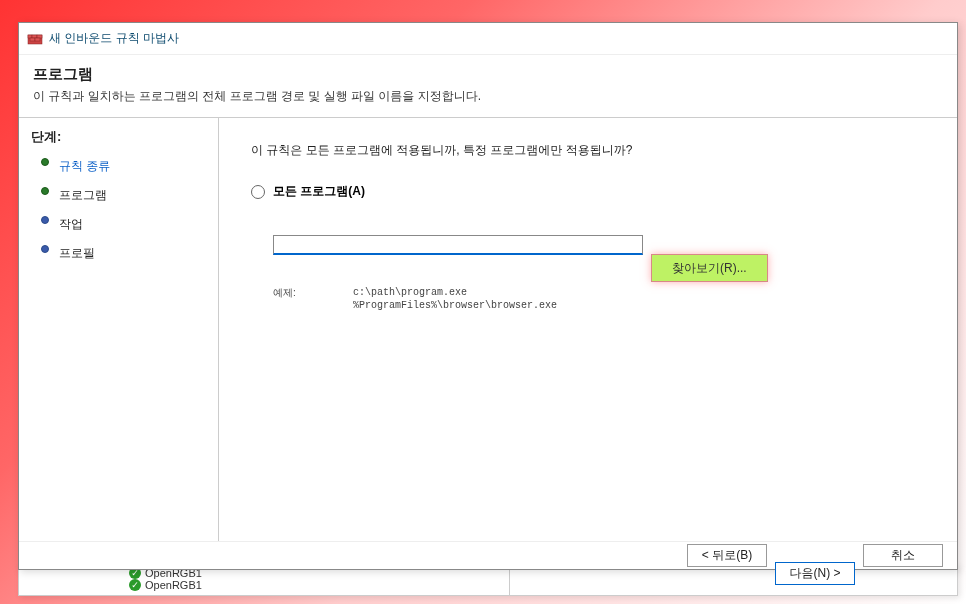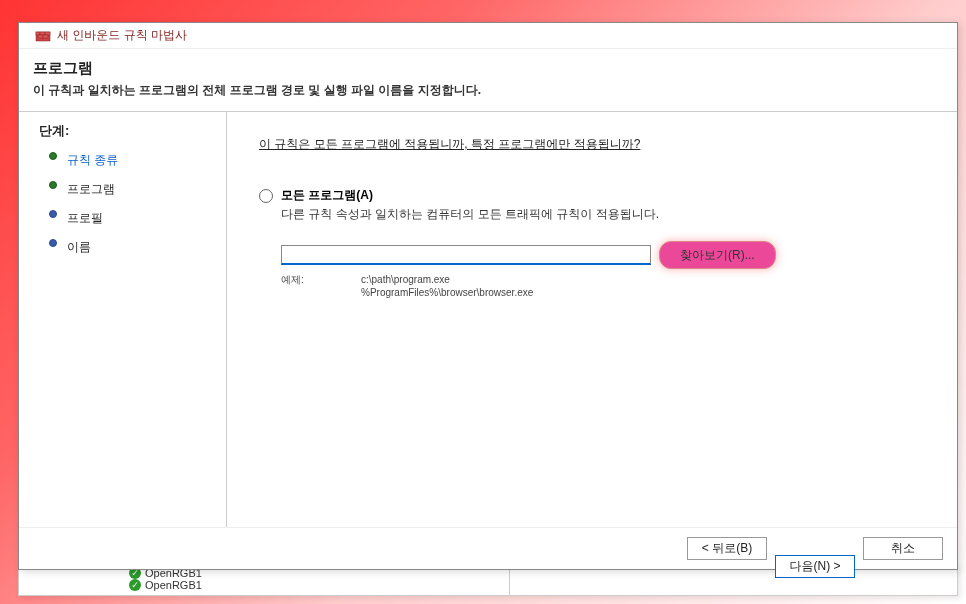--- a/index.html
+++ b/index.html
@@ -18,26 +18,26 @@
       top: 22px;
       width: 940px;
       height: 548px;
       background: #ffffff;
       border: 1px solid #888;
       box-shadow: 2px 2px 8px rgba(0,0,0,0.15);
       display: flex;
       flex-direction: column;
     }
     .titlebar {
-      height: 26px;
-      display: flex;
-      align-items: center;
-      padding: 0 16px;
-      font-size: 12px;
-      color: #7f1d1d;
+      height: 32px;
+      display: flex;
+      align-items: center;
+      padding: 0 8px;
+      font-size: 12px;
+      color: #0c4a6e;
       border-bottom: 1px solid #eee;
     }
     .titlebar-icon {
       width: 16px;
       height: 16px;
       margin-right: 6px;
       display: inline-flex;
       align-items: center;
       justify-content: center;
     }
@@ -47,27 +47,25 @@
     }
     .header-title {
       font-size: 15px;
       font-weight: bold;
       color: #222;
       margin-bottom: 4px;
     }
     .header-desc {
       font-size: 12px;
       color: #333;
-      font-weight: bold;
     }
     .body-area {
       flex: 1;
       display: flex;
       min-height: 0;
-      padding-left: 8px;
     }
     .sidebar {
       width: 200px;
       border-right: 1px solid #ccc;
       padding: 8px 0;
     }
     .sidebar-header {
       font-size: 13px;
       font-weight: bold;
       padding: 2px 12px 6px 12px;
@@ -92,22 +90,21 @@
     .bullet-blue { background: #3a5aaa; border: 1px solid #2a4a8a; }
     .step-active { color: #0a5fc7; }
     .content {
       flex: 1;
       padding: 24px 32px 10px 32px;
       position: relative;
     }
     .question {
       font-size: 12px;
       color: #222;
-      margin-bottom: 34px;
-      text-decoration: underline;
+      margin-bottom: 24px;
     }
     .radio-row {
       display: flex;
       align-items: center;
       margin-bottom: 2px;
     }
     .radio-circle {
       width: 14px;
       height: 14px;
       border: 1px solid #666;
@@ -145,39 +142,40 @@
       height: 20px;
       border: 1px solid #888;
       border-bottom: 2px solid #0066cc;
       background: #fff;
       padding: 0 4px;
       font-size: 12px;
     }
     .browse-btn {
       height: 28px;
       padding: 0 20px;
-      background: #ec4899;
+      background: #bef264;
       border: 1px solid #d88888;
-      border-radius: 12px;
+      border-radius: 0;
       font-size: 12px;
       color: #333;
       box-shadow: 0 0 8px rgba(255,100,100,0.5);
       cursor: pointer;
+      margin-top: 46px;
     }
     .example-row {
       display: flex;
       margin-left: 22px;
       margin-top: 4px;
       font-size: 10px;
       color: #444;
     }
     .example-label { width: 80px; }
-    .example-text { line-height: 1.3; }
+    .example-text { line-height: 1.3; font-family: Liberation Mono, monospace; }
     .footer {
-      height: 42px;
+      height: 28px;
       display: flex;
       align-items: center;
       justify-content: flex-end;
       padding: 6px 14px;
       gap: 8px;
       border-top: 1px solid #eee;
     }
     .nav-btn {
       height: 23px;
       min-width: 80px;
@@ -263,36 +261,35 @@
       <div class="step-item step-active">
         <span class="step-bullet bullet-green"></span>
         <span>규칙 종류</span>
       </div>
       <div class="step-item">
         <span class="step-bullet bullet-green"></span>
         <span>프로그램</span>
       </div>
       <div class="step-item">
         <span class="step-bullet bullet-blue"></span>
-        <span>프로필</span>
+        <span>작업</span>
       </div>
       <div class="step-item">
         <span class="step-bullet bullet-blue"></span>
-        <span>이름</span>
+        <span>프로필</span>
       </div>
     </div>
 
     <div class="content">
       <div class="question">이 규칙은 모든 프로그램에 적용됩니까, 특정 프로그램에만 적용됩니까?</div>
 
       <div class="radio-row">
         <span class="radio-circle"></span>
         <span class="radio-label">모든 프로그램(A)</span>
       </div>
-      <div class="radio-desc">다른 규칙 속성과 일치하는 컴퓨터의 모든 트래픽에 규칙이 적용됩니다.</div>
 
       <div class="path-row">
         <input type="text" class="path-input" value="" style="">
         <button class="browse-btn">찾아보기(R)...</button>
       </div>
       <div class="example-row">
         <div class="example-label">예제:</div>
         <div class="example-text">
           <div>c:\path\program.exe</div>
           <div>%ProgramFiles%\browser\browser.exe</div>

